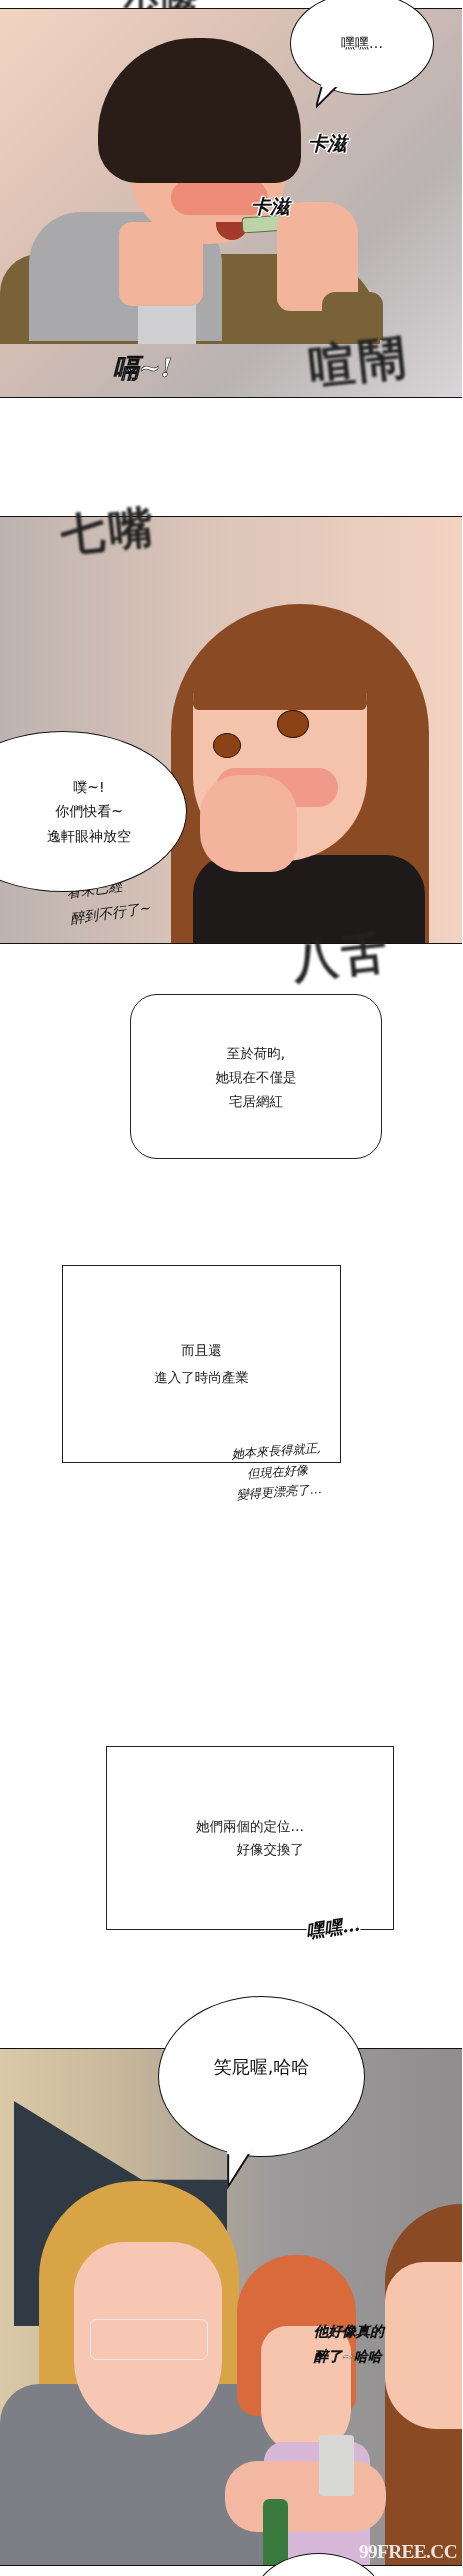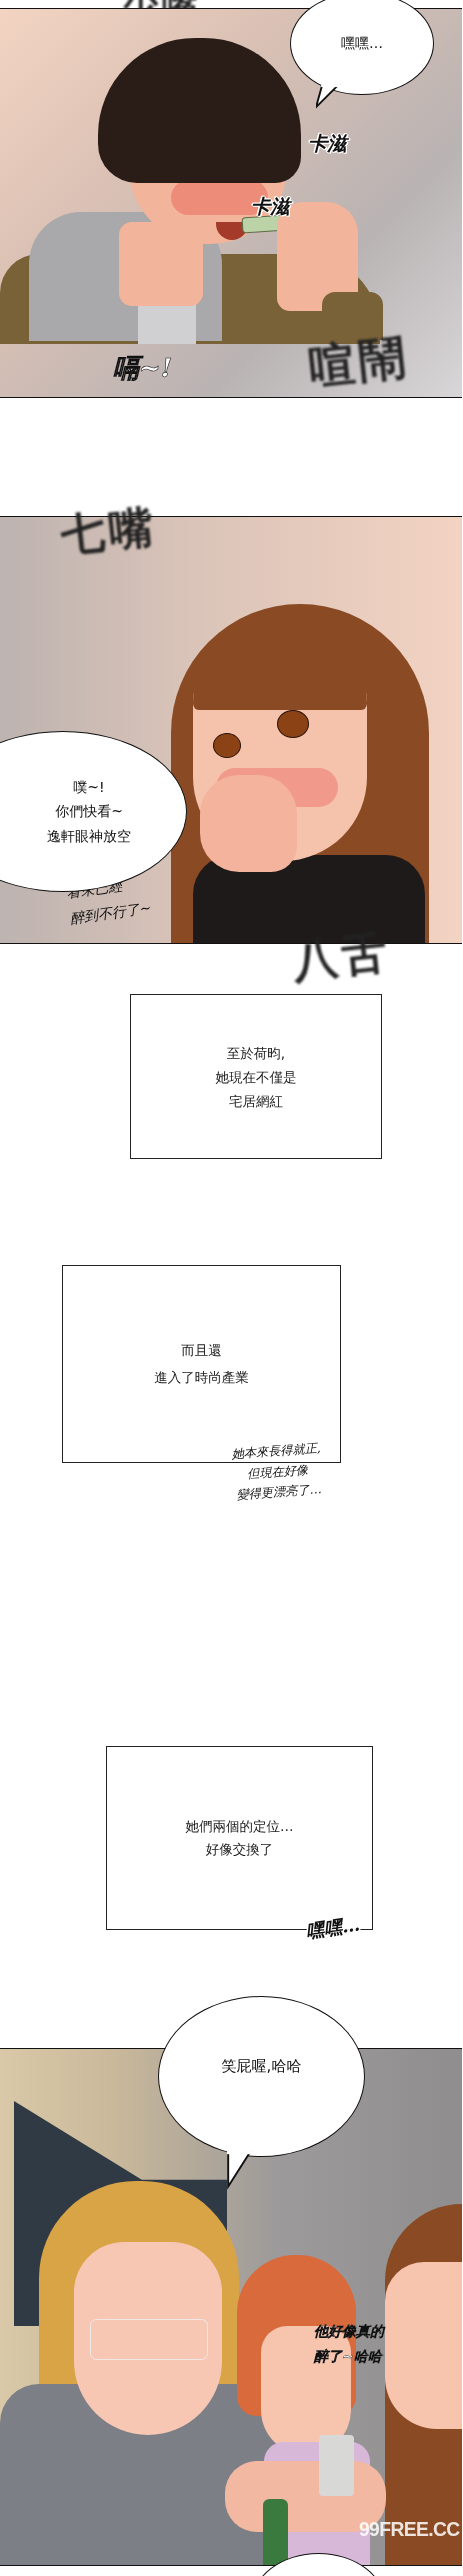--- a/index.html
+++ b/index.html
@@ -91,35 +91,35 @@
 <div class="abs sfx-big" style="left:61px; top:502px; font-size:44px; transform:rotate(-6deg);">七嘴</div>
 
 <div class="bubble" style="left:-61px; top:731px; width:248px; height:161px;">
   <span class="bubble-text" style="font-size:14px; line-height:24.5px; padding-left:52px;">噗~!
 你們快看~
 逸軒眼神放空</span>
 </div>
 
 <div class="abs sfx-big" style="left:293px; top:927px; font-size:45px; transform:rotate(-6deg);">八舌</div>
 
-<div class="caption" style="left:130px; top:994px; width:252px; height:165px;">
+<div class="caption" style="left:130px; top:994px; width:252px; height:165px;border-radius:27px;">
   <span class="caption-text" style="line-height:24px;">至於荷昀,
 她現在不僅是
 宅居網紅</span>
 </div>
 
 <div class="caption" style="left:62px; top:1265px; width:279px; height:198px;">
   <span class="caption-text" style="line-height:27px;">而且還
 進入了時尚產業</span>
 </div>
 <div class="abs hand hand-white" style="left:233px; top:1441px; font-size:12.2px; line-height:20.6px; text-align:center; transform:rotate(-4deg);">她本來長得就正,
 但現在好像
 變得更漂亮了…</div>
 
-<div class="caption" style="left:106px; top:1746px; width:267px; height:184px;">
+<div class="caption" style="left:106px; top:1746px; width:288px; height:184px;text-align:right;">
   <span class="caption-text" style="line-height:23px;">她們兩個的定位…
 好像交換了</span>
 </div>
 <div class="abs hand hand-white" style="left:306px; top:1916px; font-size:18px; font-weight:bold; transform:rotate(-8deg);">嘿嘿…</div>
 
 <div class="panel p3">
   <div class="abs" style="left:14px; top:52px; width:213px; height:225px; background:#2f3a44; clip-path:polygon(0 0, 60% 35%, 100% 35%, 100% 100%, 0 100%);"></div>
   <div class="abs hair-blonde" style="left:39px; top:132px; width:200px; height:386px; border-radius:97px 97px 0 0;"></div>
   <div class="abs knit-grey" style="left:0; top:335px; width:277px; height:187px; border-radius:39px 39px 0 0;"></div>
   <div class="abs skin" style="left:74px; top:193px; width:148px; height:193px; border-radius:52px 52px 77px 77px; background:#f7c7b4;"></div>
@@ -129,25 +129,25 @@
   <div class="abs pink-top" style="left:264px; top:393px; width:106px; height:129px; border-radius:19.3px 19.3px 0 0;"></div>
   <div class="abs hair-brown" style="left:385px; top:155px; width:81px; height:361px; border-radius:77px 0 0 0;"></div>
   <div class="abs skin" style="left:385px; top:213px; width:77px; height:167px; border-radius:39px 0 0 52px; background:#f7c4ae;"></div>
   <div class="abs skin" style="left:225px; top:412px; width:161px; height:71px; border-radius:32px; background:#f3b8a1;"></div>
   <div class="abs" style="left:319px; top:386px; width:35px; height:61px; background:#d8d8d6; border-radius:3.9px;"></div>
   <div class="abs" style="left:263px; top:450px; width:24.5px; height:71px; background:#3b7a3f; border-radius:6.4px;"></div>
 
   <div class="abs hand" style="left:299px; top:39px; font-size:18px; font-weight:bold; color:#fff; -webkit-text-stroke:0.6px #111;">笨蛋~</div>
   <div class="abs hand" style="left:314px; top:270px; font-size:14px; line-height:24.5px; color:#fff; -webkit-text-stroke:0.4px #111; font-weight:bold;">他好像真的
 醉了~哈哈</div>
-  <div class="abs watermark" style="left:359px; top:470px;">99FREE.CC</div>
+  <div class="abs watermark" style="left:359px; top:492px;font-family:Liberation Serif, serif;">99FREE.CC</div>
 </div>
 
 <div class="bubble" style="left:158px; top:1996px; width:207px; height:161px;">
-  <span class="bubble-text" style="font-size:15px; margin-top:-19.3px;">笑屁喔,哈哈</span>
+  <span class="bubble-text" style="font-size:18px; margin-top:-19.3px;">笑屁喔,哈哈</span>
 </div>
 <svg class="abs" style="left:225px; top:2151px;" width="32" height="39" viewBox="0 0 50 60">
   <polygon points="5,0 40,0 5,55" fill="#fff" stroke="#111" stroke-width="3"></polygon>
   <line x1="3" y1="2" x2="42" y2="2" stroke="#fff" stroke-width="5"></line>
 </svg>
 
 <div class="bubble" style="left:251px; top:2553px; width:135px; height:103px;"></div>
 
 
 </body></html>

